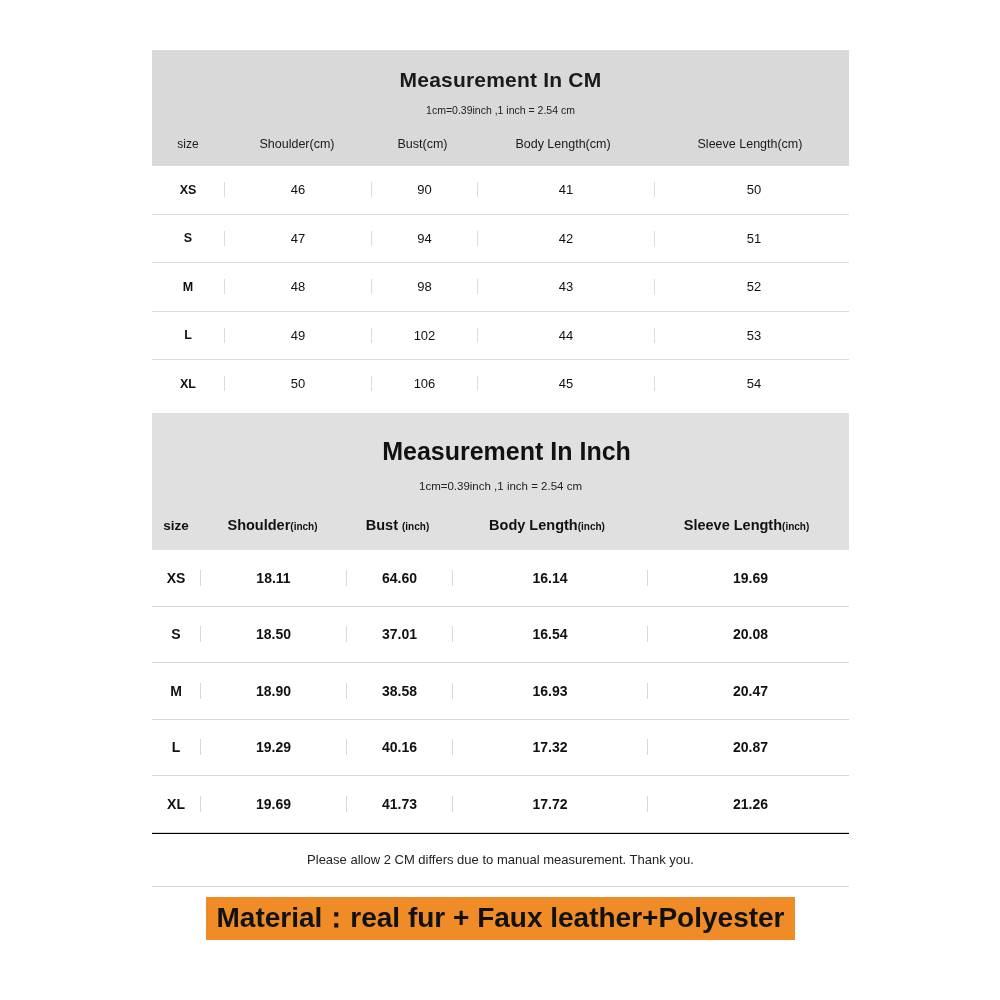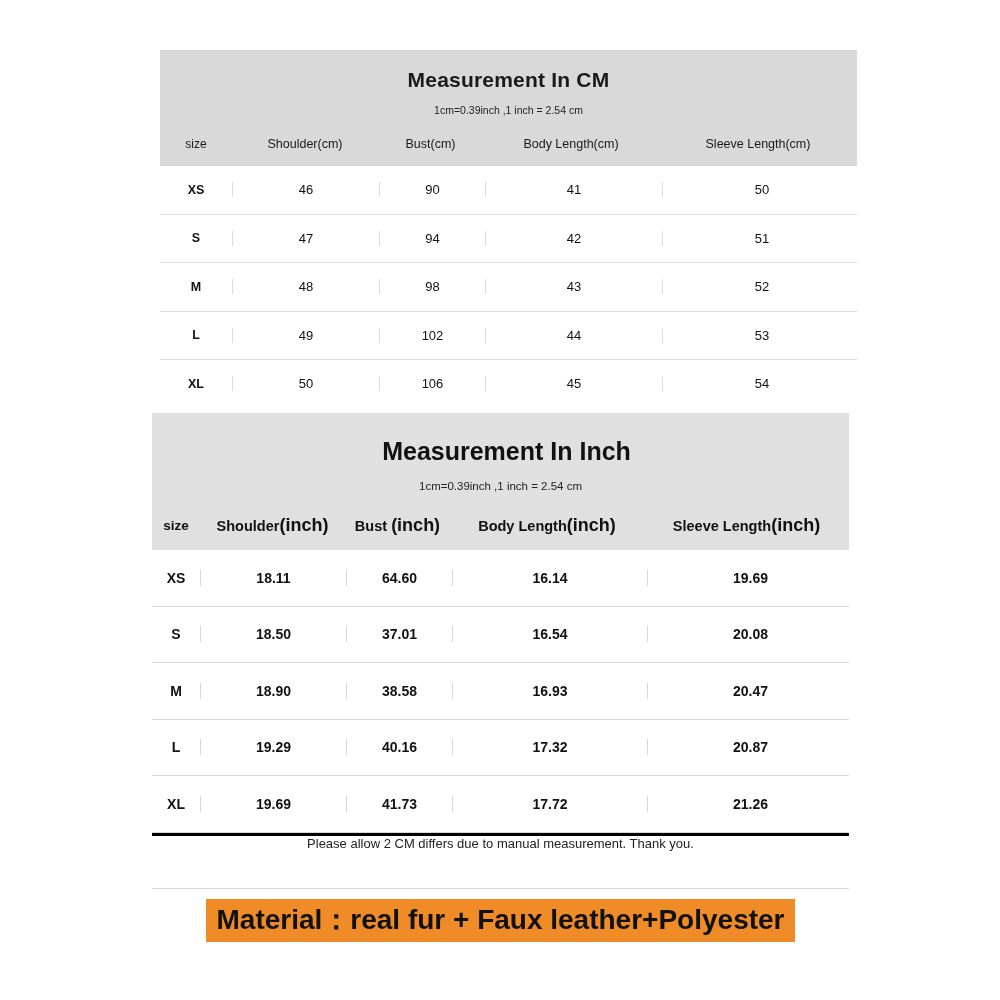--- a/index.html
+++ b/index.html
@@ -14,21 +14,21 @@
     position: relative;
     width: 1000px;
     height: 1000px;
     background: #ffffff;
     overflow: hidden;
   }
 
   
   .cm-block {
     position: absolute;
-    left: 160px;
+    left: 152px;
     top: 50px;
     width: 697px;
   }
   .cm-header {
     background: #d9d9d9;
     padding: 18px 0 6px 0;
     text-align: center;
   }
   .cm-title {
     font-size: 21px;
@@ -109,21 +109,21 @@
     align-items: center;
     height: 50px;
   }
   .in-colhead .cell {
     text-align: center;
     font-size: 14.5px;
     color: #111;
     font-weight: bold;
   }
   .in-colhead .cell.size-col { font-size: 13.5px; font-weight: bold; }
-  .in-colhead .cell .sm { font-size: 18px; font-weight: bold; }
+  .in-colhead .cell .sm { font-size: 10px; font-weight: bold; }
 
   .in-rows { background: #ffffff; }
   .in-row {
     display: flex;
     align-items: center;
     height: 55.5px;
     border-bottom: 1px solid #d8d8d8;
   }
   .in-row .cell {
     text-align: center;
@@ -138,24 +138,24 @@
   .i0 { width: 48px; flex: 0 0 48px; }
   .i1 { width: 145px; flex: 0 0 145px; }
   .i2 { width: 105px; flex: 0 0 105px; }
   .i3 { width: 194px; flex: 0 0 194px; }
   .i4 { width: 205px; flex: 0 0 205px; }
 
   .note-row {
     background: #ffffff;
     height: 52px;
     display: flex;
-    align-items: flex-start;
+    align-items: center;
     justify-content: center;
     border-bottom: 1px solid #d8d8d8;
-    border-top: 3px solid #000000;
+    border-top: 1px solid #000000;
   }
   .note-text {
     font-size: 13px;
     color: #222;
   }
   .material-row {
     background: #ffffff;
     height: 64px;
     display: flex;
     align-items: center;

